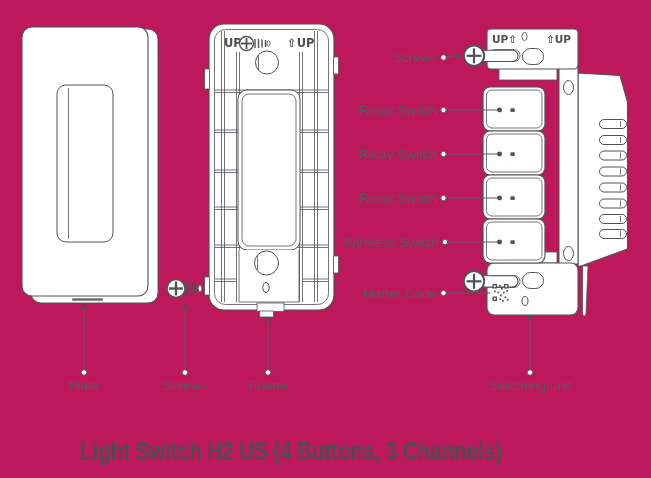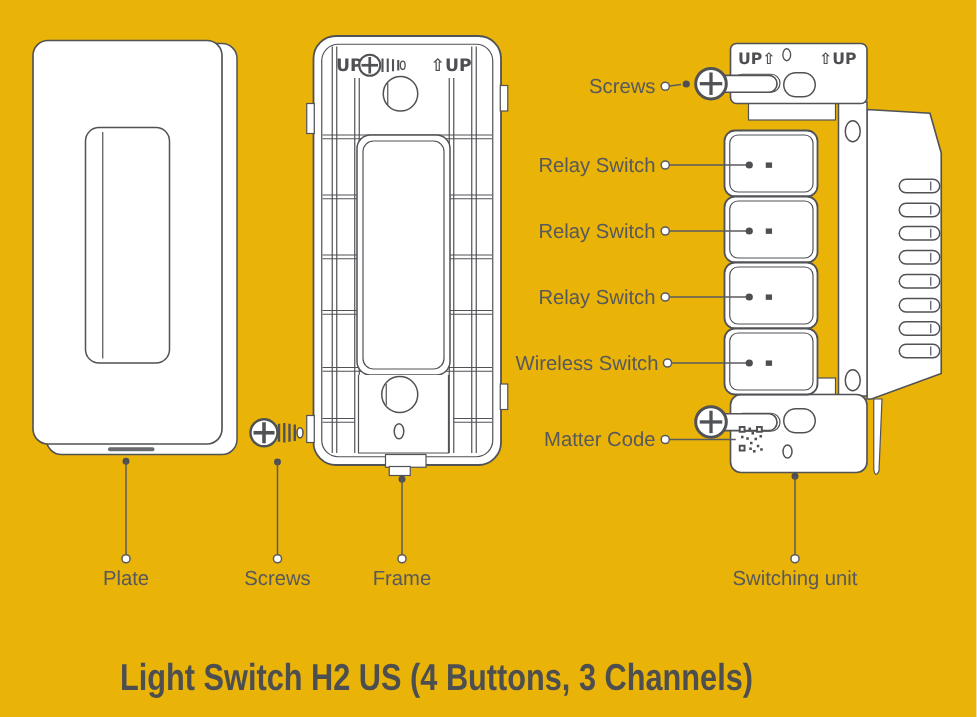--- a/index.html
+++ b/index.html
@@ -1,16 +1,16 @@
 <!DOCTYPE html>
 <html><head>
 <meta charset="utf-8">
 <style>
   html,body{margin:0;padding:0;background:#ffffff;}
-  .page{width:651px;height:478px;position:relative;background:#eab308;overflow:hidden;}
+  .page{width:651px;height:478px;position:relative;background:#be185d;overflow:hidden;}
   svg{display:block;}
   text{font-family:"Liberation Sans",sans-serif;}
   .lbl{font-size:13.5px;fill:#58595b;}
   .mark{font-family:"DejaVu Sans",sans-serif;font-weight:bold;fill:#4e4f52;}
   .title{font-size:25px;font-weight:bold;fill:#4d4e50;}
   .ln{stroke:#515256;fill:none;}
   .lnf{stroke:#515256;fill:#ffffff;}
   .thin{stroke-width:0.8;}
   .leader{stroke:#5a5b5e;stroke-width:1;fill:none;}
   .dot{fill:#4e4f52;stroke:none;}

